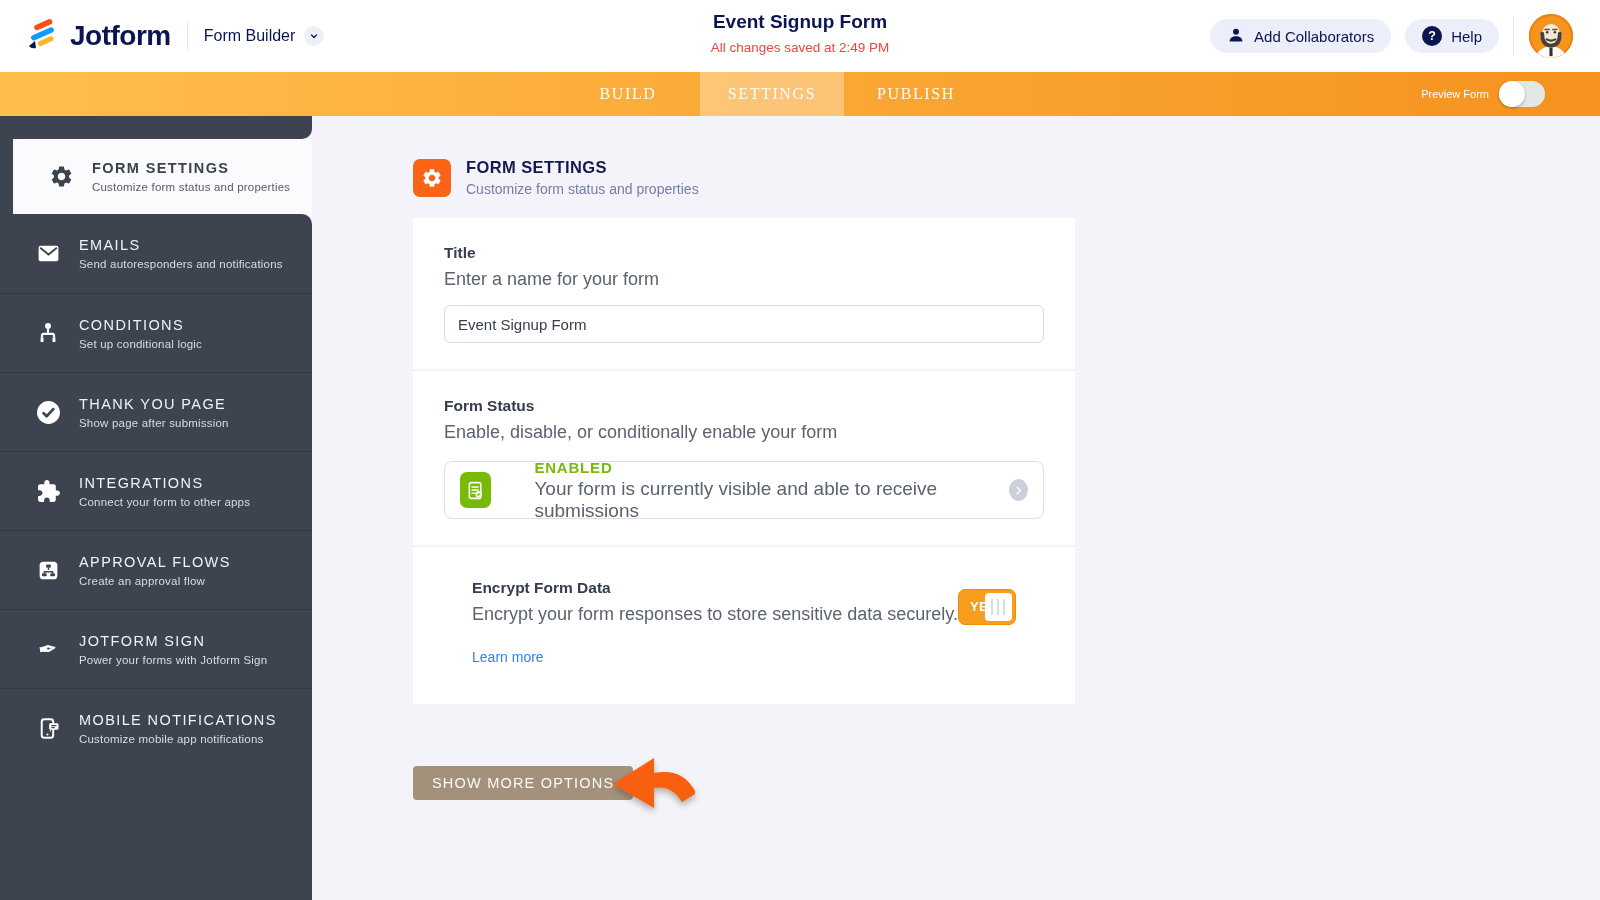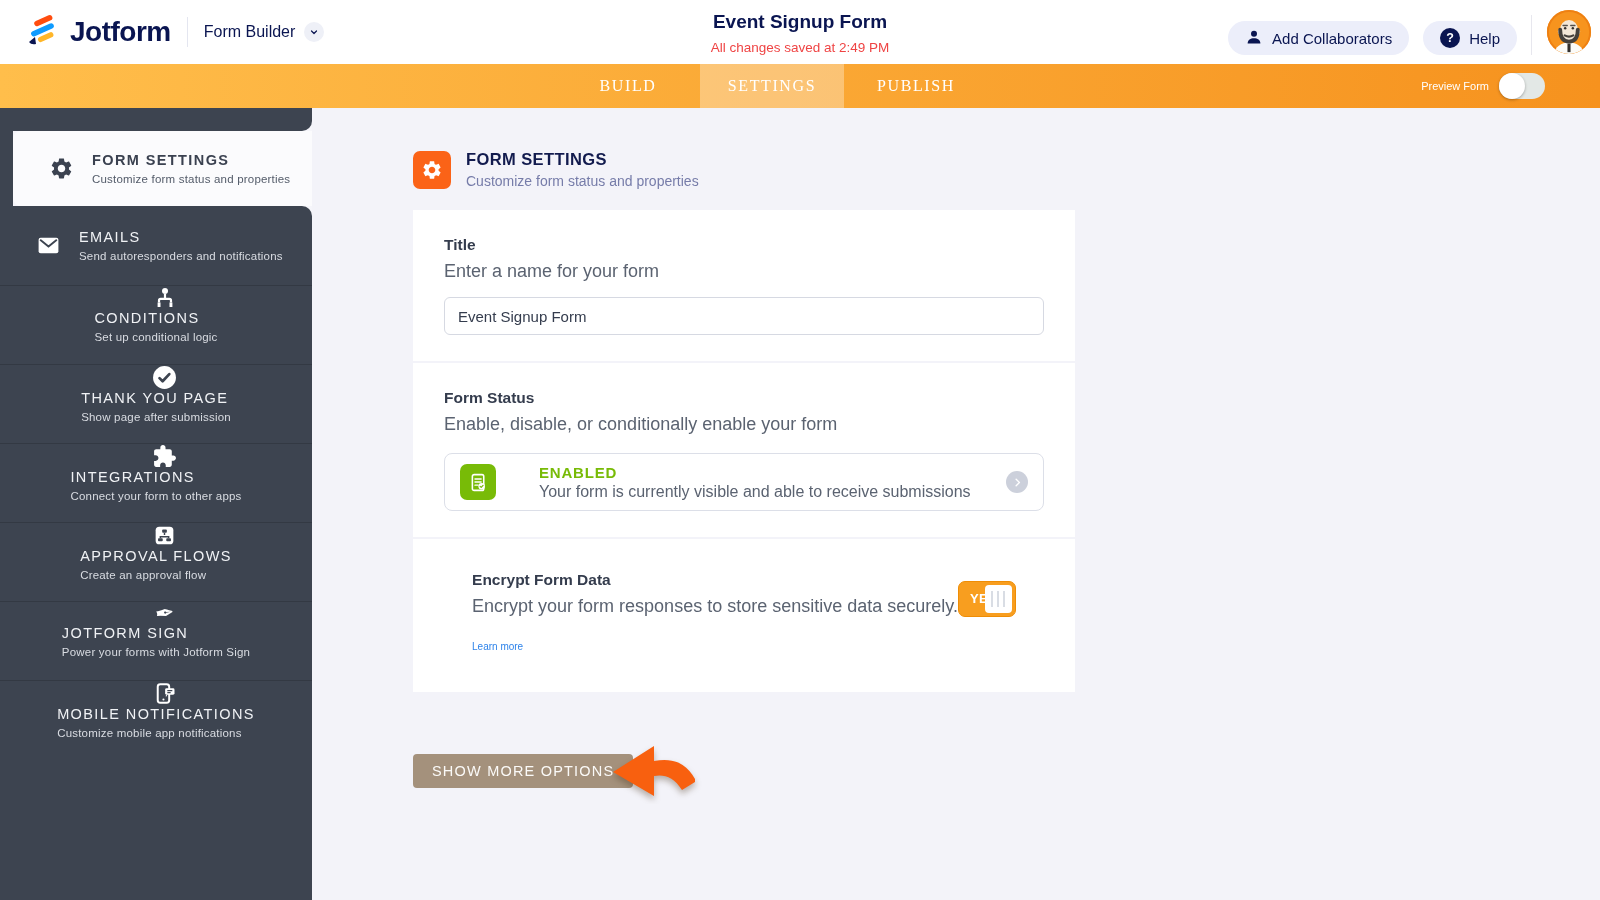--- a/index.html
+++ b/index.html
@@ -1,32 +1,32 @@
 <!DOCTYPE html>
 <html><head>
 <meta charset="utf-8">
 <style>
   * { margin:0; padding:0; box-sizing:border-box; }
   html,body { width:1600px; height:900px; overflow:hidden;
     font-family:"Liberation Sans", sans-serif; background:#f3f3f9; }
 
   
-  .header { height:64px; background:#fff; display:flex; align-items:center;
+  .header { height:72px; background:#fff; display:flex; align-items:center;
     position:relative; padding-left:24px; }
   .brand { display:flex; align-items:center; gap:10px; cursor:pointer; }
   .brand-name { font-size:28px; font-weight:800; color:#0a1551; letter-spacing:-0.5px; }
   .h-divider { width:1px; height:30px; background:#e4e6f0; margin:0 16px; }
   .product { display:flex; align-items:center; gap:9px; cursor:pointer; }
   .product-name { font-size:16px; color:#0a1551; }
   .chev-badge { width:20px; height:20px; border-radius:50%; background:#eef0f7;
     display:flex; align-items:center; justify-content:center; }
   .h-center { position:absolute; left:50%; top:11px; transform:translateX(-50%); text-align:center; }
   .form-title { font-size:19px; font-weight:bold; color:#0a1551; }
   .autosave { font-size:13.5px; color:#ef4444; margin-top:7px; }
-  .h-right { margin-left:auto; display:flex; align-items:flex-end; gap:14px; padding-right:8px; }
+  .h-right { margin-left:auto; display:flex; align-items:center; gap:14px; padding-right:26px; }
   .pill { display:flex; align-items:center; gap:9px; background:#eceefa; height:34px;
     border-radius:17px; padding:0 17px; color:#0a1551; font-size:15px; font-weight:500;
     border:none; cursor:pointer; }
   .help-q { width:20px; height:20px; border-radius:50%; background:#0a1551; color:#fff;
     font-size:12.5px; font-weight:bold; display:flex; align-items:center; justify-content:center; }
   .v-divider { width:1px; height:40px; background:#e7e7ee; }
   .avatar { width:46px; height:46px; border-radius:50%; overflow:hidden; cursor:pointer; }
 
   
   .navbar { height:44px; background:linear-gradient(90deg,#ffbe4b,#f6921e); position:relative; }
@@ -46,21 +46,21 @@
   .content { display:flex; height:792px; }
 
   
   .sidebar { width:312px; flex-shrink:0; position:relative; background:#f5f5fa; }
   .rail { position:absolute; left:0; top:0; bottom:0; width:13px; background:#3d4450; }
   .side-top { position:relative; height:23px; background:#3d4450; border-radius:0 0 10px 0; }
   .side-active { position:relative; height:75px; margin-left:13px; background:#fbfbfd;
     border-radius:8px 0 0 8px; display:flex; align-items:center; cursor:pointer; }
   .side-rest { position:relative; background:#3d4450; border-radius:0 10px 0 0; height:694px; }
   .s-item { height:79px; display:flex; align-items:center; cursor:pointer; }
-  .s-item + .s-item { border-top:1px solid rgba(0,0,0,0.16);flex-direction:column; }
+  .s-item + .s-item { border-top:1px solid rgba(0,0,0,0.16); }
   .s-icon { width:30px; margin-left:33px; margin-right:16px; display:flex;
     justify-content:center; align-items:center; }
   .s-title { font-size:14.5px; letter-spacing:1.4px; color:#f0f2f5; font-weight:500; }
   .s-sub { font-size:11.5px; color:#d9dce2; margin-top:5px; letter-spacing:0.2px; }
   .side-active .s-title { color:#3a4150; font-weight:600; }
   .side-active .s-sub { color:#535b69; }
   .pen-glyph { font-family:"DejaVu Sans", sans-serif; color:#fff; font-size:23px;
     display:block; transform:rotate(-8deg); line-height:1; }
 
   
@@ -79,26 +79,26 @@
   .text-input { margin-top:15px; width:100%; height:38px; border:1px solid #d6d9e2;
     border-radius:6px; padding:0 13px; font-size:15px; color:#343c4d;
     font-family:"Liberation Sans", sans-serif; background:#fff; }
 
   .status-box { margin-top:18px; border:1px solid #dcdfe8; border-radius:8px; height:58px;
     display:flex; align-items:center; padding:0 15px; cursor:pointer;gap:27px; }
   .status-icon { width:36px; height:36px; background:#78bb07; border-radius:7px;
     display:flex; align-items:center; justify-content:center; }
   .status-text { margin-left:16px; }
   .status-title { color:#78bb07; font-weight:bold; font-size:15px; letter-spacing:0.8px; }
-  .status-desc { font-size:16px; color:#5b6371; margin-top:2px; }
+  .status-desc { font-size:19px; color:#5b6371; margin-top:2px; }
   .chev-circle { margin-left:auto; width:22px; height:22px; border-radius:50%;
     background:#ccd0db; display:flex; align-items:center; justify-content:center; cursor:pointer; }
 
   .encrypt-card { display:flex; justify-content:center; padding:32px 31px 38px; }
-  .learn-link { color:#2e83ea; font-size:10px; margin-top:24px; display:inline-block;
+  .learn-link { color:#2e83ea; font-size:14px; margin-top:24px; display:inline-block;
     text-decoration:none; cursor:pointer; }
   .yes-toggle { width:58px; height:36px; background:#f89e1f; border:1px solid #ef8d05;
     border-radius:7px; position:relative; margin-top:10px; cursor:pointer; flex-shrink:0; }
   .yes-label { color:#fff; font-weight:bold; font-size:13px; letter-spacing:0.5px;
     line-height:34px; margin-left:11px; display:inline-block; }
   .knob { position:absolute; top:3px; right:3px; width:27px; height:28px; background:#fff;
     border-radius:4px; }
   .knob::after { content:''; position:absolute; left:6px; top:6px; width:15px; height:16px;
     background:repeating-linear-gradient(90deg,#d9dde4 0 2px,transparent 2px 6px); }
 

